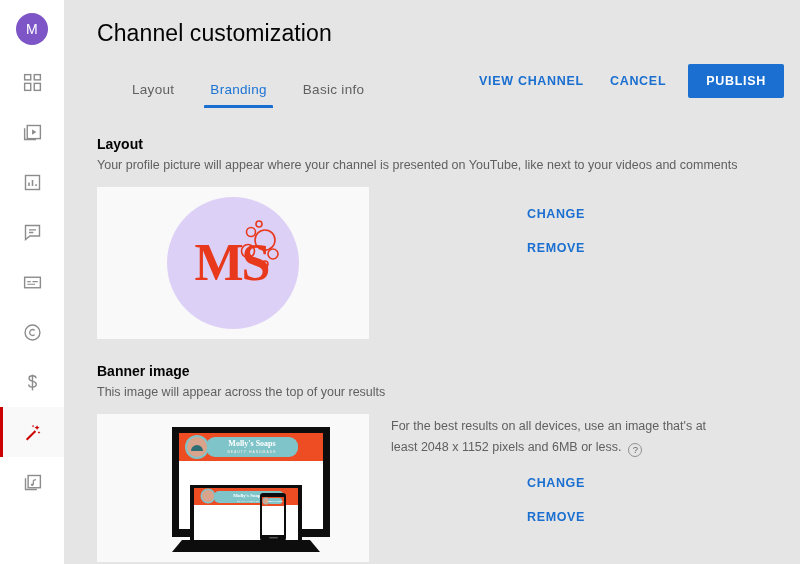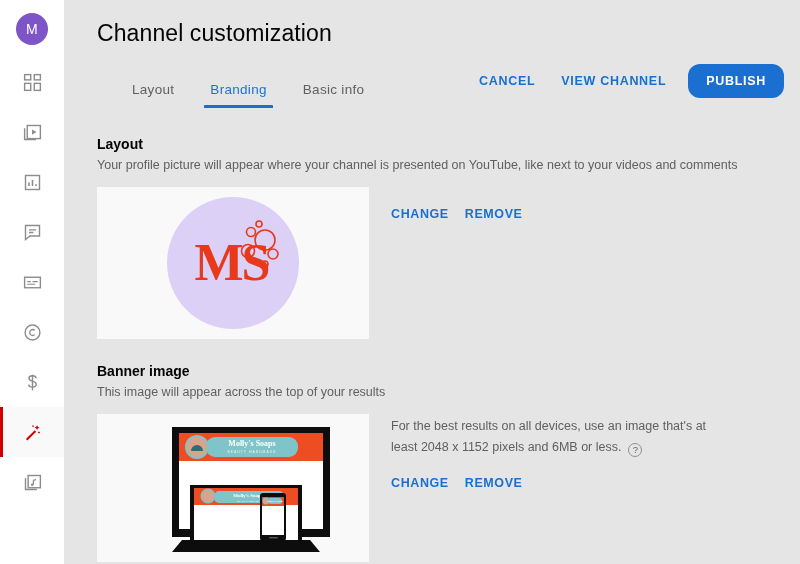--- a/index.html
+++ b/index.html
@@ -125,21 +125,21 @@
   .primary-btn {
     background: #1a6fd0;
     border: none;
     color: #ffffff;
     font-family: "Liberation Sans", sans-serif;
     font-size: 12.5px;
     font-weight: 600;
     letter-spacing: .7px;
     padding: 10px 18px;
     margin-left: 8px;
-    border-radius: 12px;
+    border-radius: 2px;
     cursor: pointer;
     white-space: nowrap;
   }
 
   
   .content { padding-top: 28px; padding-right: 16px; }
   .section { margin-bottom: 0; }
   .section + .section { margin-top: 24px; }
   .sec-title {
     font-size: 14px;
@@ -180,21 +180,21 @@
     border-radius: 50%;
     color: #606060;
     font-size: 9.5px;
     align-items: center;
     justify-content: center;
     vertical-align: -2px;
     margin-left: 7px;
     cursor: pointer;
     line-height: 1;
   }
-  .link-row { margin-top: 16px; display: flex; gap: 16px; }
+  .link-row { margin-top: 16px; display: flex; gap: 16px; flex-direction: column; }
   .link-btn {
     background: none; border: none;
     color: #1a6fd0;
     font-family: "Liberation Sans", sans-serif;
     font-size: 12.5px;
     font-weight: 600;
     letter-spacing: .6px;
     cursor: pointer;
     padding: 2px 0;
   }
@@ -308,22 +308,22 @@
 
     <h1 class="page-title">Channel customization</h1>
 
     <div class="tabbar-row">
       <div class="tabs">
         <div class="tab">Layout</div>
         <div class="tab active">Branding</div>
         <div class="tab">Basic info</div>
       </div>
       <div class="actions">
+        <button class="text-btn">VIEW CHANNEL</button>
         <button class="text-btn">CANCEL</button>
-        <button class="text-btn">VIEW CHANNEL</button>
         <button class="primary-btn">PUBLISH</button>
       </div>
     </div>
 
     <div class="content">
 
       <section class="section">
         <div class="sec-title">Layout</div>
         <div class="sec-desc">Your profile picture will appear where your channel is presented on YouTube, like next to your videos and comments</div>
 

